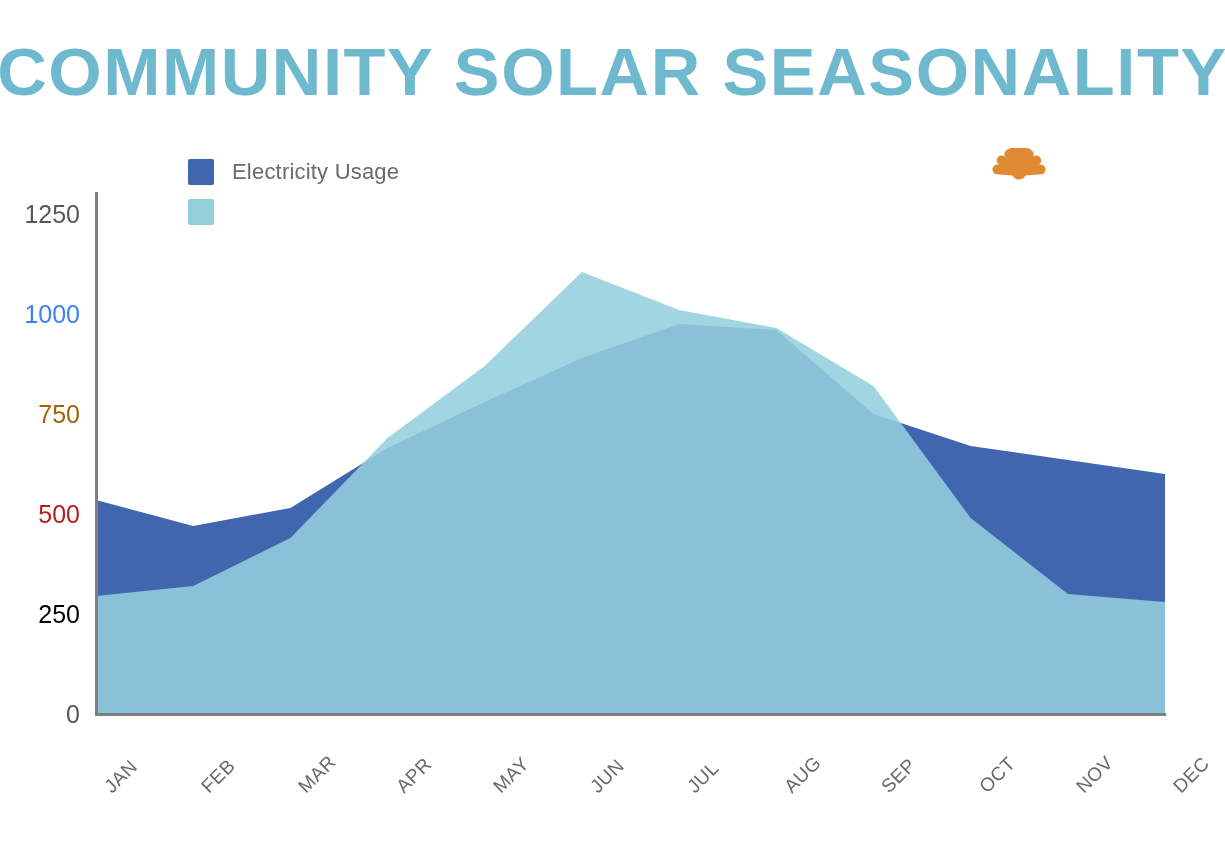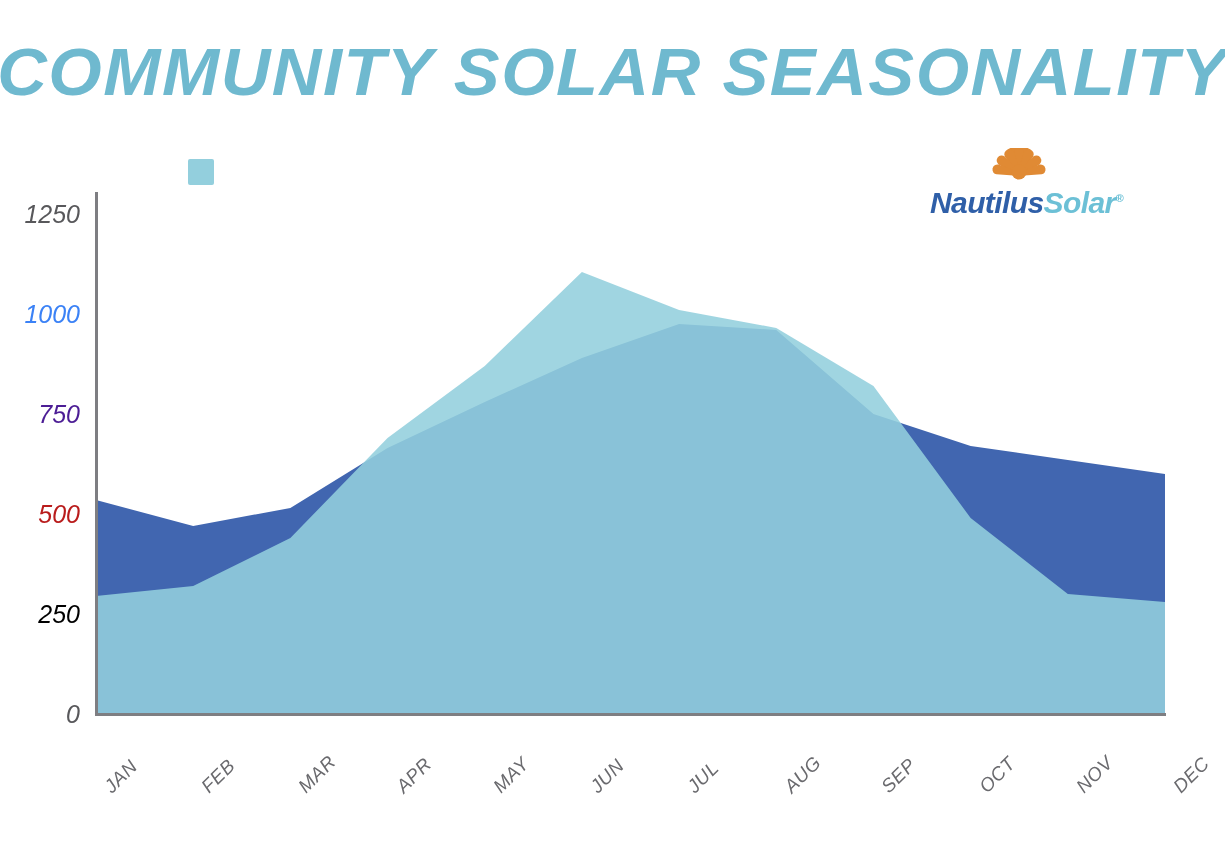--- a/index.html
+++ b/index.html
@@ -1,21 +1,21 @@
 <!DOCTYPE html>
 <html><head>
 <meta charset="utf-8">
 <style>
   html,body{margin:0;padding:0;}
   body{
     width:1225px;height:855px;background:#ffffff;
     font-family:"Liberation Sans", sans-serif;
     overflow:hidden;position:relative;
   }
-  #chart-card{position:absolute;inset:0;background:#fff;font-style:italic;}
+  #chart-card{position:absolute;inset:0;background:#fff;}
 
   
   #page-title{
     position:absolute;left:0;right:0;top:36px;
     text-align:center;
     font-family:"Liberation Sans", sans-serif;
     font-weight:bold;
     font-size:66px;
     letter-spacing:1.5px;
     color:#6fb9cf;
@@ -54,61 +54,62 @@
 </style>
 </head>
 <body>
 
 <div id="chart-card">
 
   <div id="page-title" style="color: rgb(111, 185, 207);">COMMUNITY SOLAR SEASONALITY</div>
 
   <div id="legend">
     <div class="legend-row">
+      <span class="legend-swatch" id="sw0" style="background: rgb(65, 102, 176);"></span>
+      <span class="legend-label">Electricity Usage</span>
+    </div>
+    <div class="legend-row">
       <span class="legend-swatch" id="sw1" style="background: rgb(147, 207, 221);"></span>
     </div>
   </div>
 
   <div id="brand-logo">
     <svg id="logo-mark" viewBox="0 0 74 40">
       <g fill="#e08a34">
         <path d="M37 21 L25.5 1.5 A22 22 0 0 1 48.5 1.5 Z" transform="translate(0,0)"></path>
       </g>
       <g fill="#e08a34" transform="translate(37,26)">
         <path d="M-2.6,-5 L-5.0,-22 A4.6 4.6 0 0 1 5.0,-22 L2.6,-5 Z"></path>
         <path d="M-2.6,-5 L-5.0,-22 A4.6 4.6 0 0 1 5.0,-22 L2.6,-5 Z" transform="rotate(-26)"></path>
         <path d="M-2.6,-5 L-5.0,-22 A4.6 4.6 0 0 1 5.0,-22 L2.6,-5 Z" transform="rotate(26)"></path>
         <path d="M-2.6,-5 L-5.0,-22 A4.6 4.6 0 0 1 5.0,-22 L2.6,-5 Z" transform="rotate(-52)"></path>
         <path d="M-2.6,-5 L-5.0,-22 A4.6 4.6 0 0 1 5.0,-22 L2.6,-5 Z" transform="rotate(52)"></path>
         <path d="M-2.6,-5 L-5.0,-22 A4.6 4.6 0 0 1 5.0,-22 L2.6,-5 Z" transform="rotate(-78)"></path>
         <path d="M-2.6,-5 L-5.0,-22 A4.6 4.6 0 0 1 5.0,-22 L2.6,-5 Z" transform="rotate(78)"></path>
         <circle cx="0" cy="-2" r="7.5"></circle>
       </g>
     </svg>
-    <div id="logo-wordmark">
-      <span class="wm-nautilus">Nautilus</span><span class="wm-solar">Solar</span><span class="wm-reg">®</span>
-    </div>
   </div>
 
   <div id="plot-area">
     <svg id="plot-svg" width="1225" height="855">
       <g id="areas-group">
           <path d="M 96 714 L 96.00 500.00 L 193.18 526.00 L 290.36 508.00 L 387.55 448.00 L 484.73 402.00 L 581.91 358.00 L 679.09 324.00 L 776.27 330.00 L 873.45 414.00 L 970.64 446.00 L 1067.82 460.00 L 1165.00 474.00 L 1165 714 Z" fill="#4166b0"></path>
           <path d="M 96 714 L 96.00 596.00 L 193.18 586.00 L 290.36 538.00 L 387.55 438.00 L 484.73 366.00 L 581.91 272.00 L 679.09 310.00 L 776.27 328.00 L 873.45 386.00 L 970.64 518.00 L 1067.82 594.00 L 1165.00 602.00 L 1165 714 Z" fill="#93cfdd" fill-opacity="0.88"></path>
         </g>
       <g id="axis-group">
         <line id="y-axis-line" x1="96.5" y1="192" x2="96.5" y2="715" stroke="#7e7e82" stroke-width="3"></line>
         <line id="x-axis-line" x1="95" y1="714.5" x2="1166" y2="714.5" stroke="#7e7e82" stroke-width="3"></line>
       </g>
     </svg>
     <div id="ytick-wrap">
         <div class="ytick-label" style="top: 714px; color: rgb(88, 88, 91);">0</div>
         <div class="ytick-label" style="top: 614px; color: #000000;">250</div>
         <div class="ytick-label" style="top: 514px; color: #b91c1c;">500</div>
-        <div class="ytick-label" style="top: 414px; color: #4c1d95;">750</div>
+        <div class="ytick-label" style="top: 414px; color: #a16207;">750</div>
         <div class="ytick-label" style="top: 314px; color: #3b82f6;">1000</div>
         <div class="ytick-label" style="top: 214px; color: rgb(88, 88, 91);">1250</div>
       </div>
     <div id="xtick-wrap">
         <div class="xtick-label" style="left: 100px; top: 782px;">JAN</div>
         <div class="xtick-label" style="left: 197.182px; top: 782px;">FEB</div>
         <div class="xtick-label" style="left: 294.364px; top: 782px;">MAR</div>
         <div class="xtick-label" style="left: 391.545px; top: 782px;">APR</div>
         <div class="xtick-label" style="left: 488.727px; top: 782px;">MAY</div>
         <div class="xtick-label" style="left: 585.909px; top: 782px;">JUN</div>

